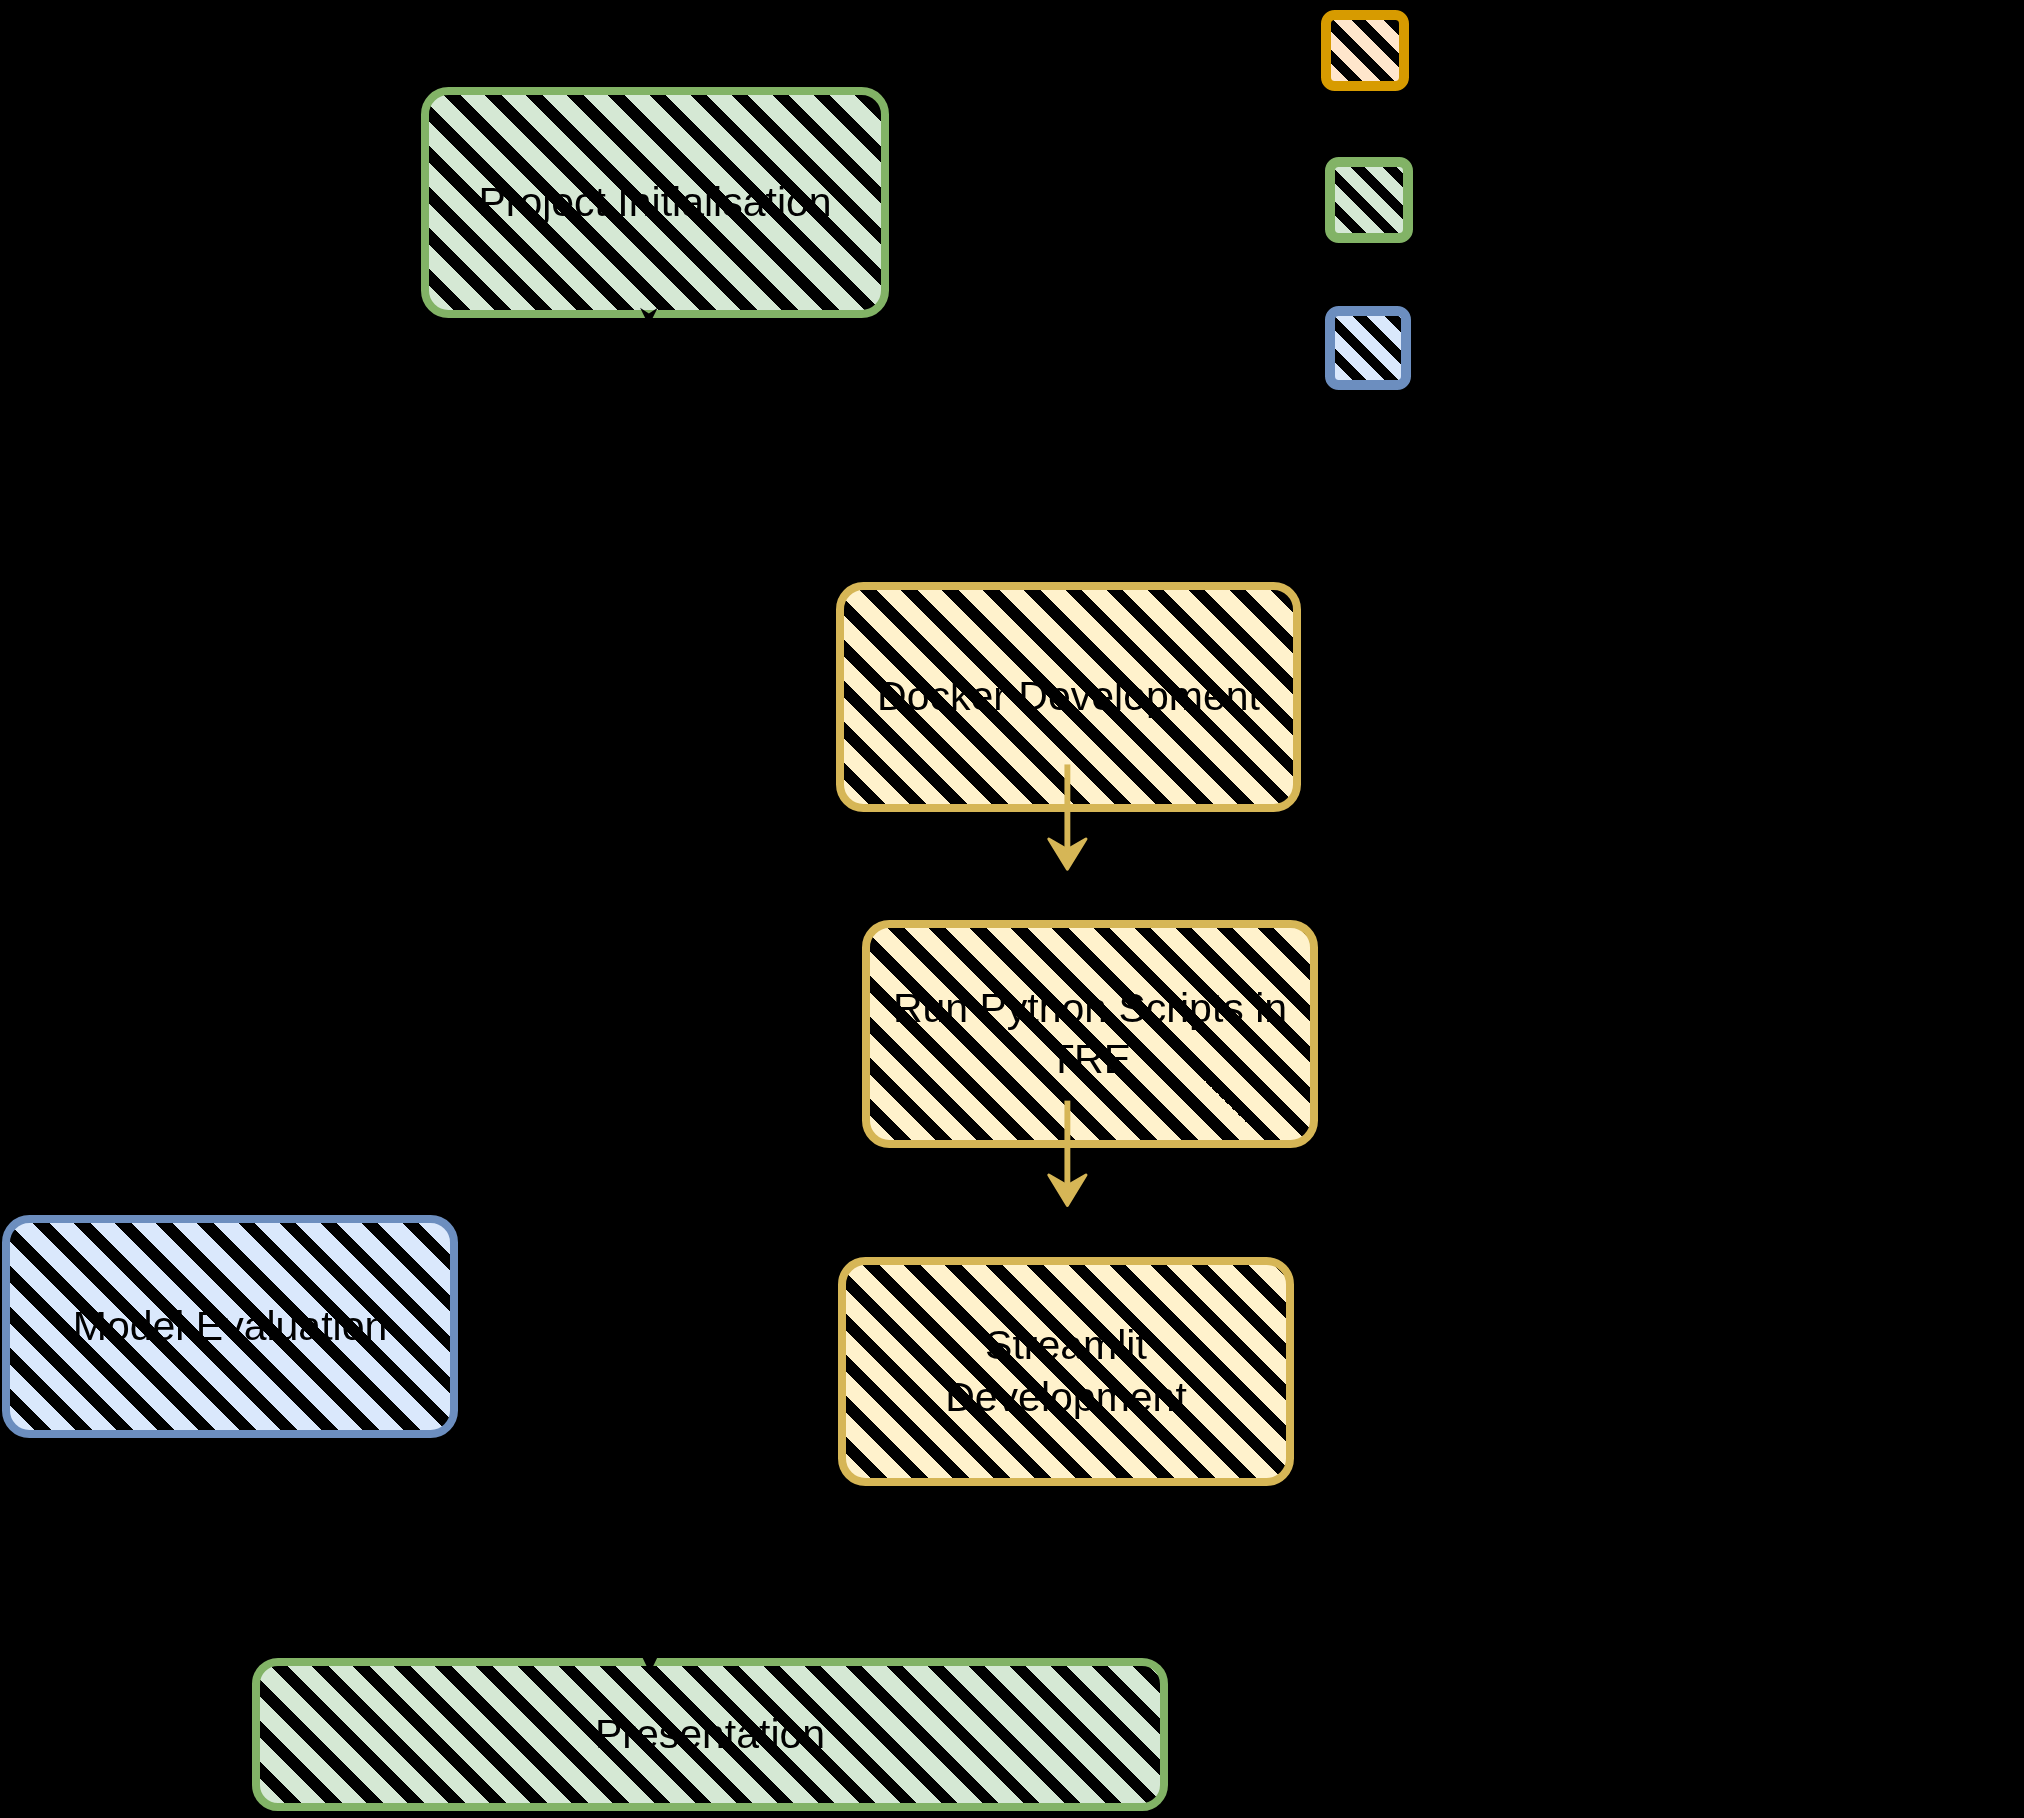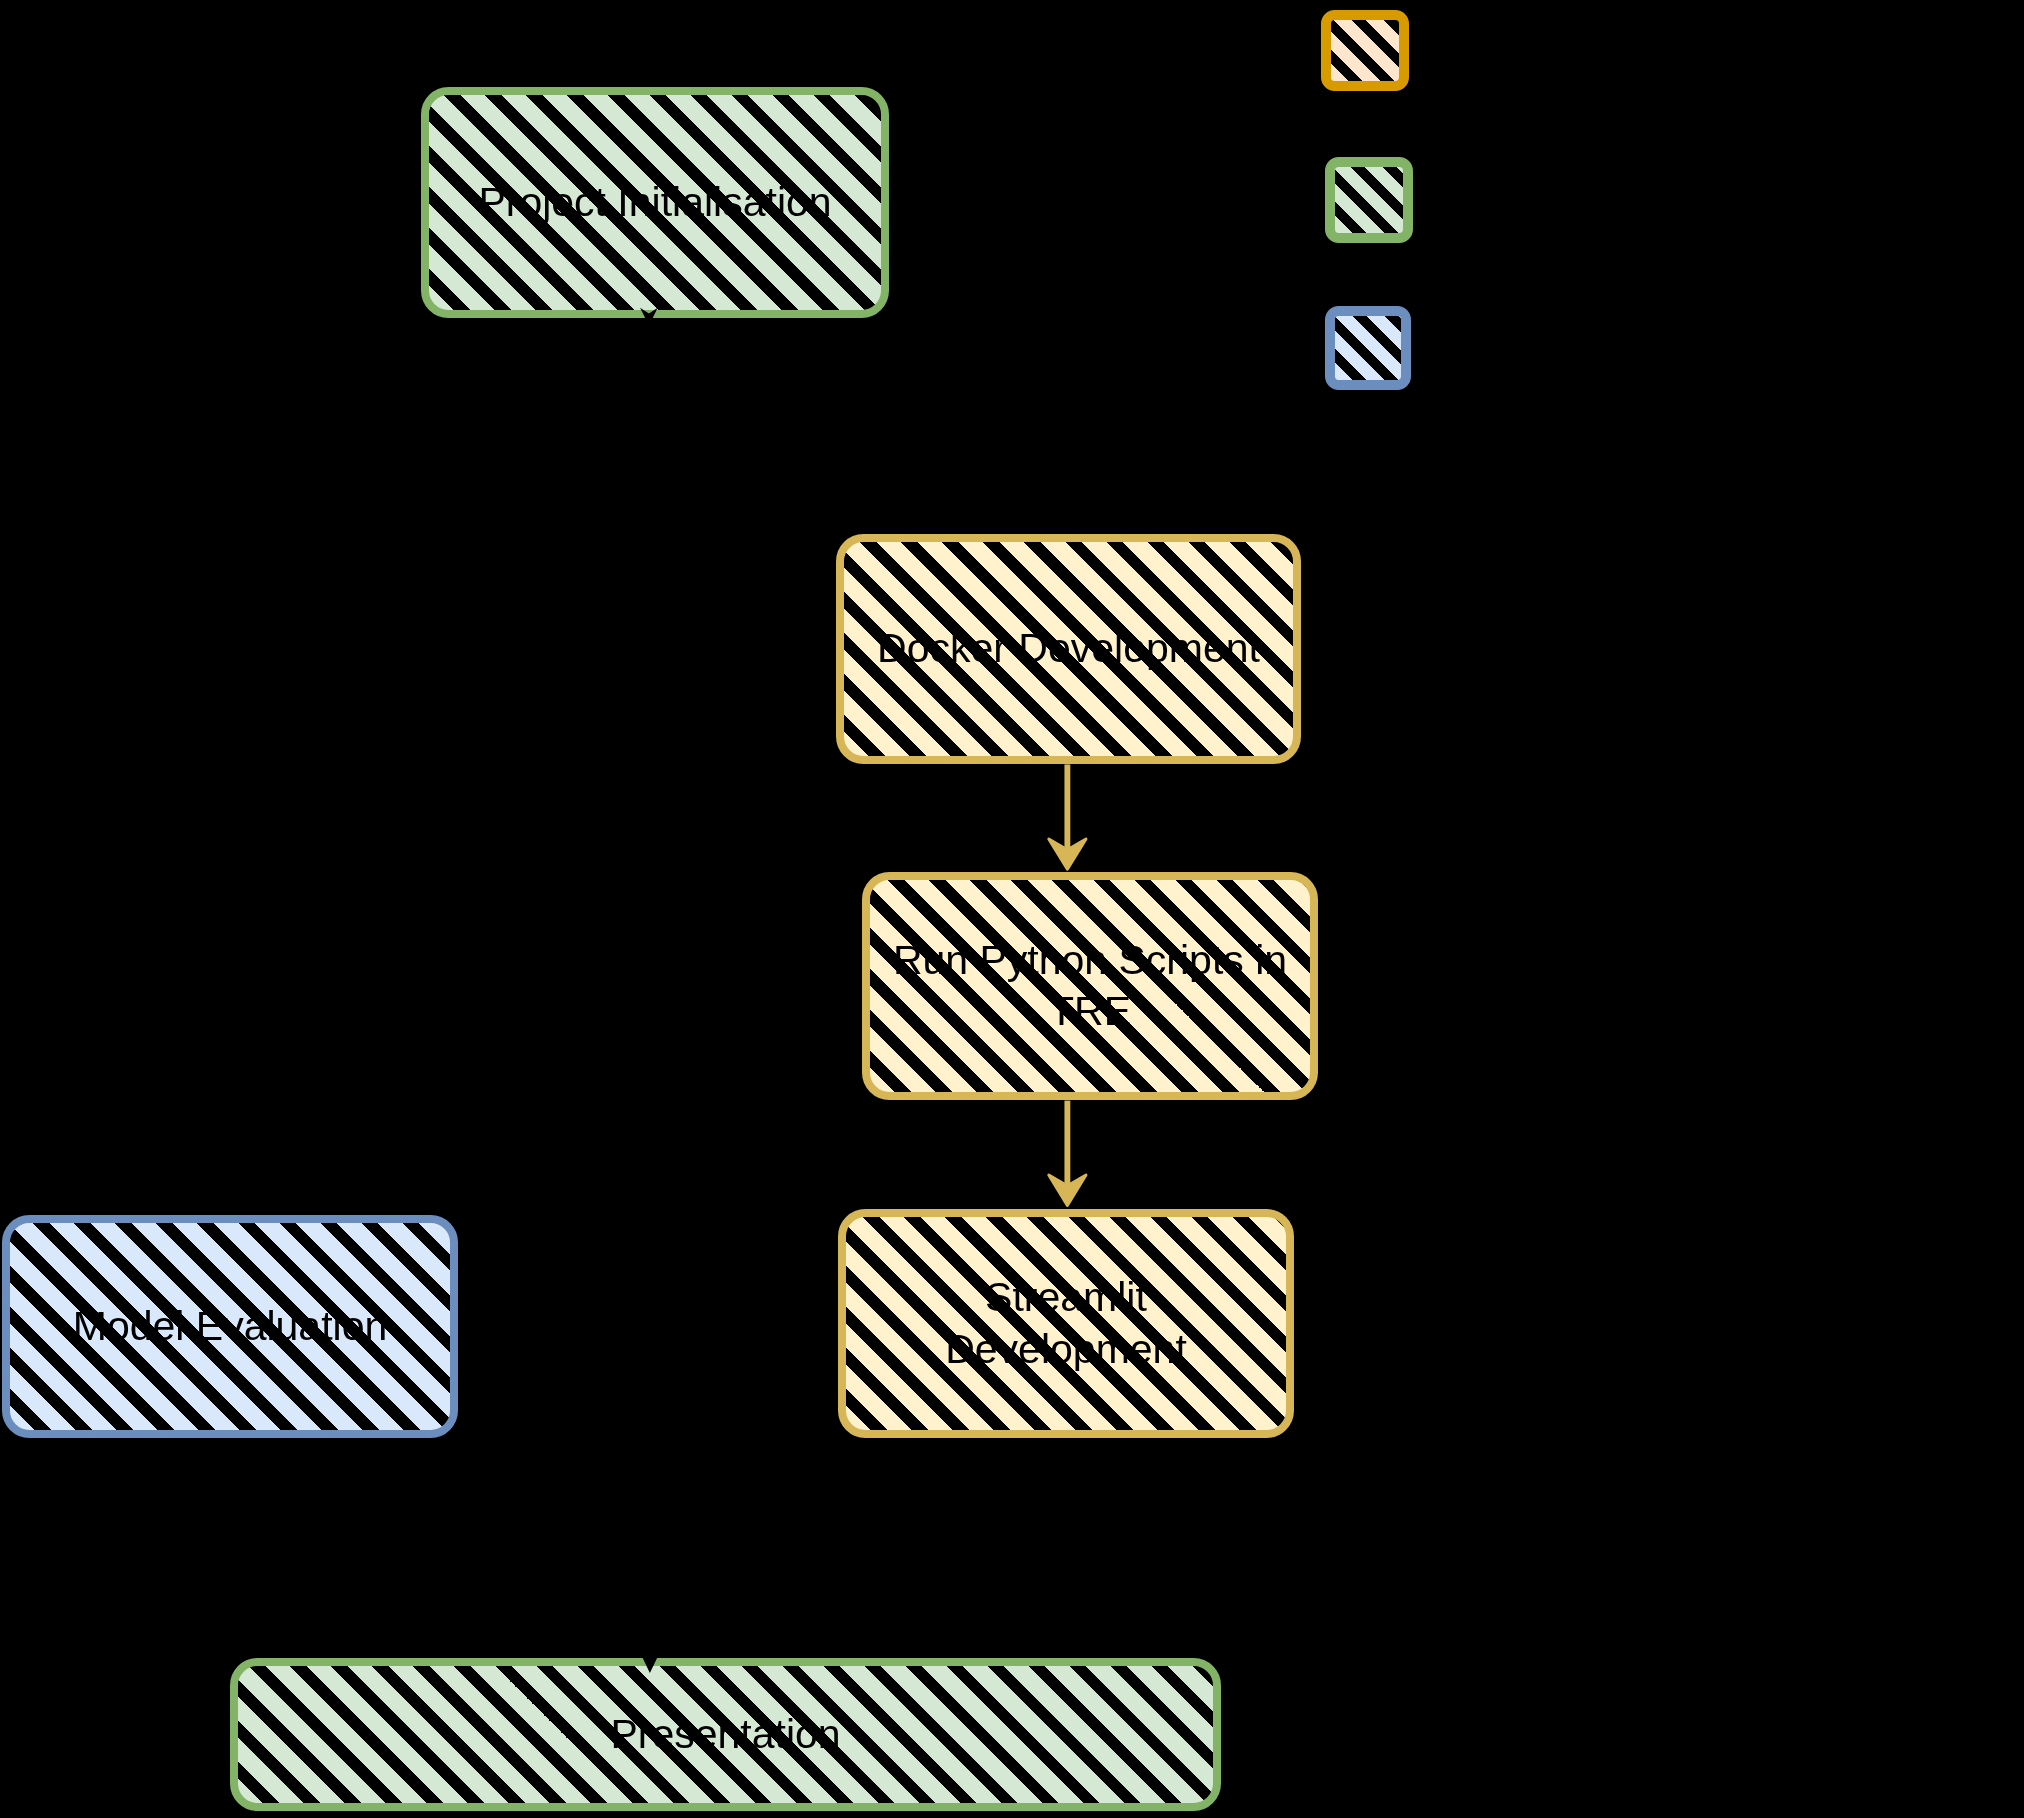--- a/index.html
+++ b/index.html
@@ -34,20 +34,21 @@
     border-color: #82b366;
     background: repeating-linear-gradient(45deg, #d5e8d4 0 17.6px, transparent 17.6px 29px);
   }
   .node.blue {
     border-color: #6c8ebf;
     background: repeating-linear-gradient(45deg, #dae8fc 0 17.6px, transparent 17.6px 29px);
   }
   .node.yellow {
     border-color: #d6b656;
     background: repeating-linear-gradient(45deg, #fff2cc 0 17.6px, transparent 17.6px 29px);
+    margin-top: 48px;
   }
   .swatch {
     position: absolute;
     box-sizing: border-box;
     border: 10.8px solid #000;
     border-radius: 13.7px;
   }
   .swatch.orange {
     border-color: #d79b00;
     background: repeating-linear-gradient(45deg, #ffe6cc 0 12.7px, transparent 12.7px 22.5px);
@@ -61,21 +62,21 @@
     background: repeating-linear-gradient(45deg, #dae8fc 0 12.7px, transparent 12.7px 22.5px);
   }
   
   #n-project       { left: 421px;  top: 87px;   width: 468px; height: 231px; }
   #n-data          { left: 7.8px;    top: 537px;  width: 456px; height: 229px; }
   #n-modeldev      { left: 7.8px;    top: 875px;  width: 453px; height: 227px; }
   #n-modeleval     { left: 2px;    top: 1215px; width: 456px; height: 223px; }
   #n-docker        { left: 836px;  top: 534px;  width: 465px; height: 230px; }
   #n-tre           { left: 862px;  top: 872px;  width: 456px; height: 228px; text-align: center; }
   #n-streamlit     { left: 838px;  top: 1209px; width: 456px; height: 229px; }
-  #n-presentation  { left: 230px;  top: 1658px; width: 991px; height: 153px; }
+  #n-presentation  { left: 252px;  top: 1658px; width: 916px; height: 153px; border-radius: 26px; }
   
   #sw-orange { left: 1321px; top: 9.8px;  width: 88px; height: 81px; }
   #sw-green  { left: 1325px; top: 157px; width: 88px; height: 86px; }
   #sw-blue   { left: 1325px; top: 306px; width: 86px; height: 84px; }
   .arrow-layer {
     position: absolute;
     left: 0;
     top: 0;
     pointer-events: none;
   }

